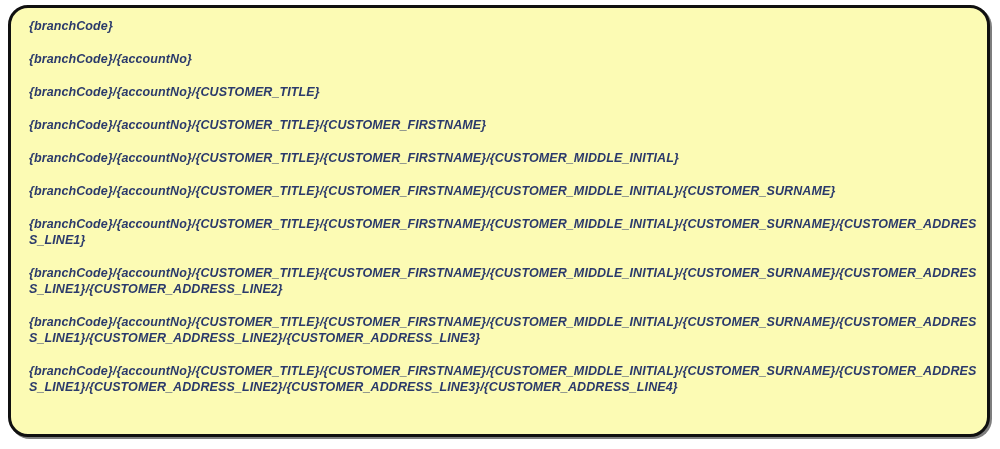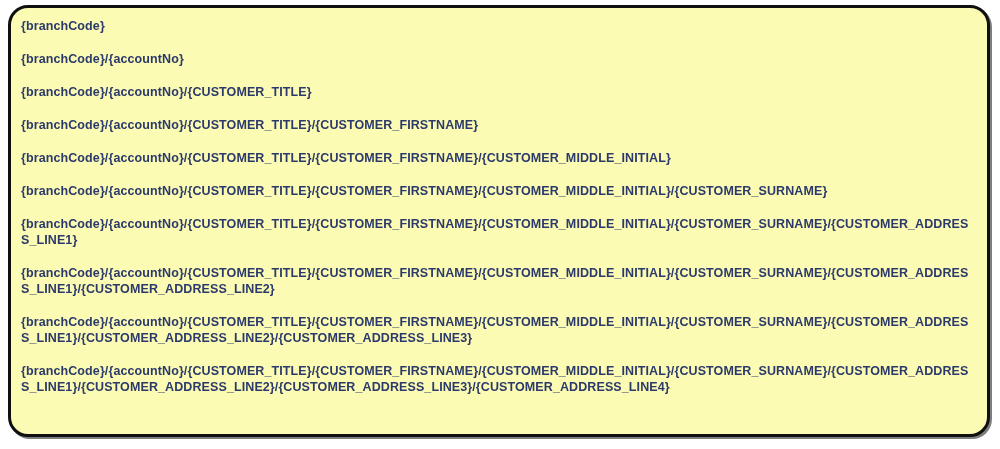--- a/index.html
+++ b/index.html
@@ -23,26 +23,27 @@
     box-sizing: border-box;
     background: #fcfbb4;
     border: 3px solid #101010;
     border-radius: 20px;
     box-shadow: 2px 2px 0 0 rgba(20,20,20,0.55);
     overflow: hidden;
   }
 
   #path-list {
     position: absolute;
-    left: 10px;
+    left: 18px;
     top: 10px;
     right: 6px;
     margin: 0;
     padding: 0;
     list-style: none;
+    font-style: italic;
   }
 
   .path-item {
     color: #2b3a6b;
     font-family: "Liberation Sans", sans-serif;
     font-weight: bold;
     font-size: 12.5px;
     line-height: 16px;
     letter-spacing: 0.1px;
     margin: 0 0 17px 0;

